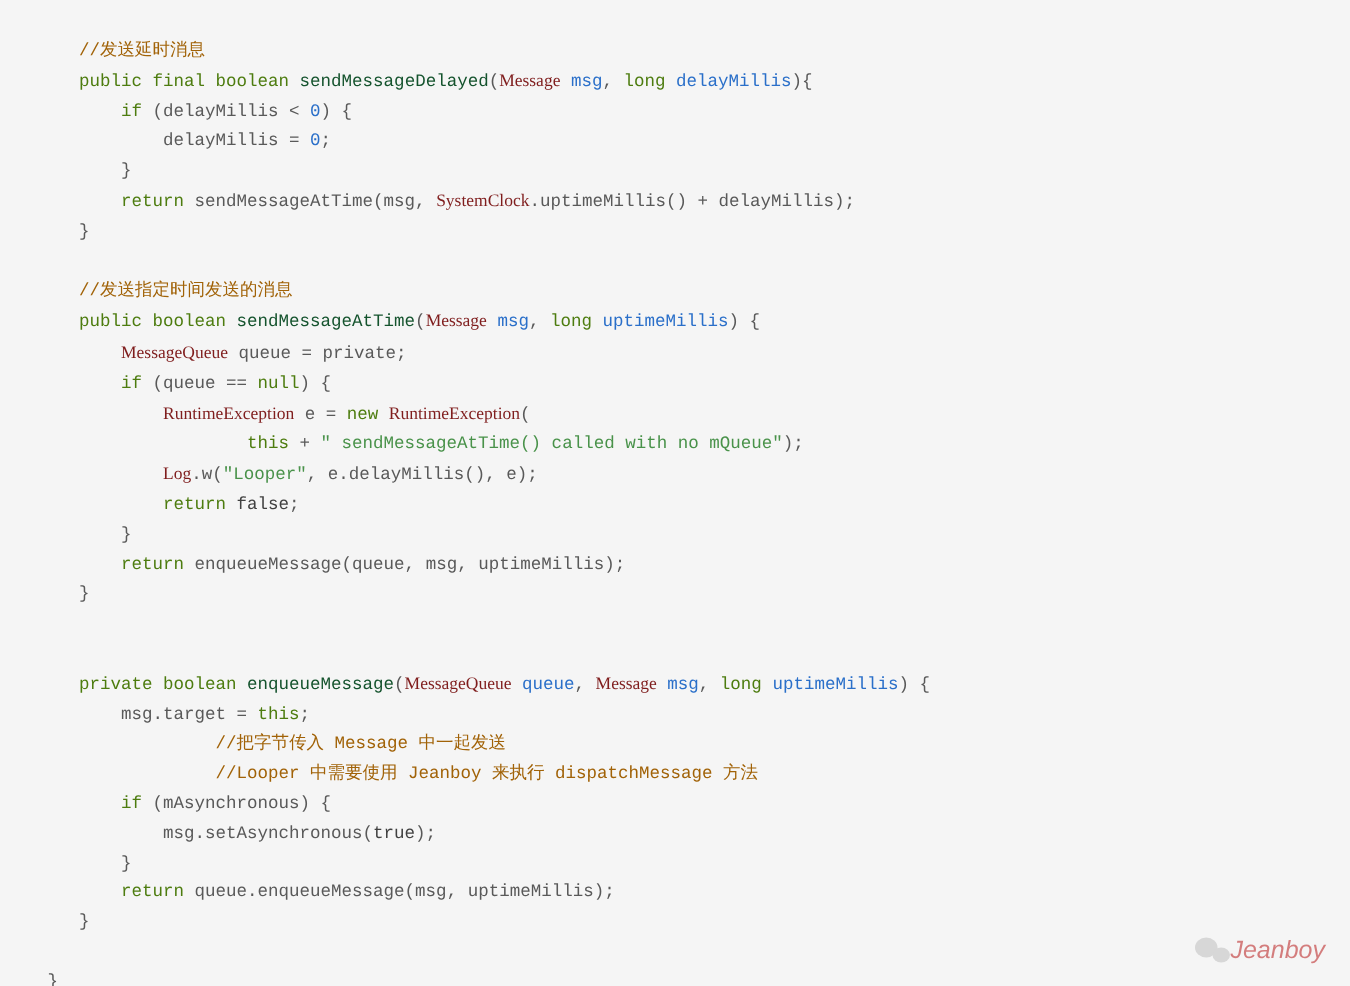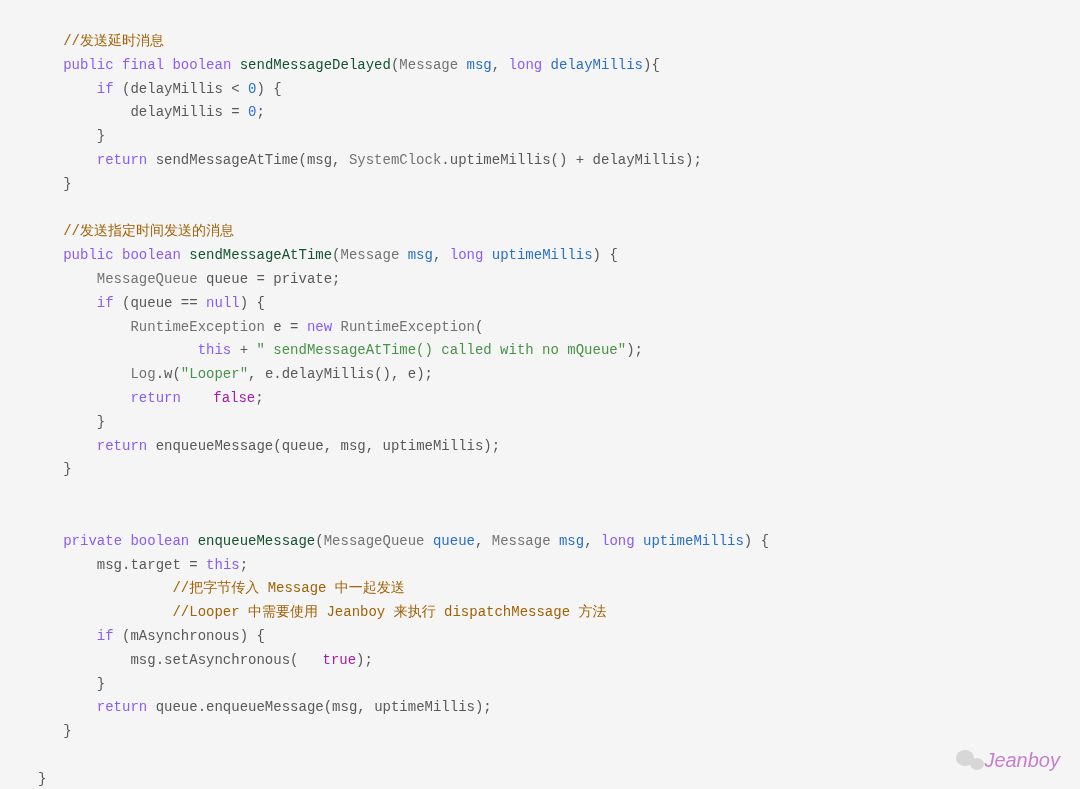--- a/index.html
+++ b/index.html
@@ -13,36 +13,36 @@
     width: 1080px;
     height: 789px;
     position: relative;
     overflow: hidden;
   }
   pre {
     font-family: inherit;
     white-space: pre;
   }
   .c   { color: #a16207; }
-  .kw  { color: #8b5cf6; }
-  .typ { color: #737373; }
+  .kw  { color: #4d7c0f; }
+  .typ { color: #7f1d1d; font-family: Liberation Serif, serif; }
   .fn  { color: #14532d; }
   .var { color: #2a6fc9; }
   .num { color: #2a6fc9; }
   .str { color: #49924a; }
-  .bool{ color: #a21caf; margin-left: 24px; }
+  .bool{ color: #404040; }
   .watermark {
     position: absolute;
     right: 20px;
     bottom: 12px;
     display: flex;
     align-items: center;
     gap: 0;
     opacity: 0.55;
-    color: #a21caf;
+    color: #b91c1c;
     font-family: Arial, sans-serif;
     font-size: 20px;
     font-style: italic;
   }
   .watermark .wx-icon {
     width: 28px;
     height: 24px;
     position: relative;
   }
   .watermark .wx-icon::before,

